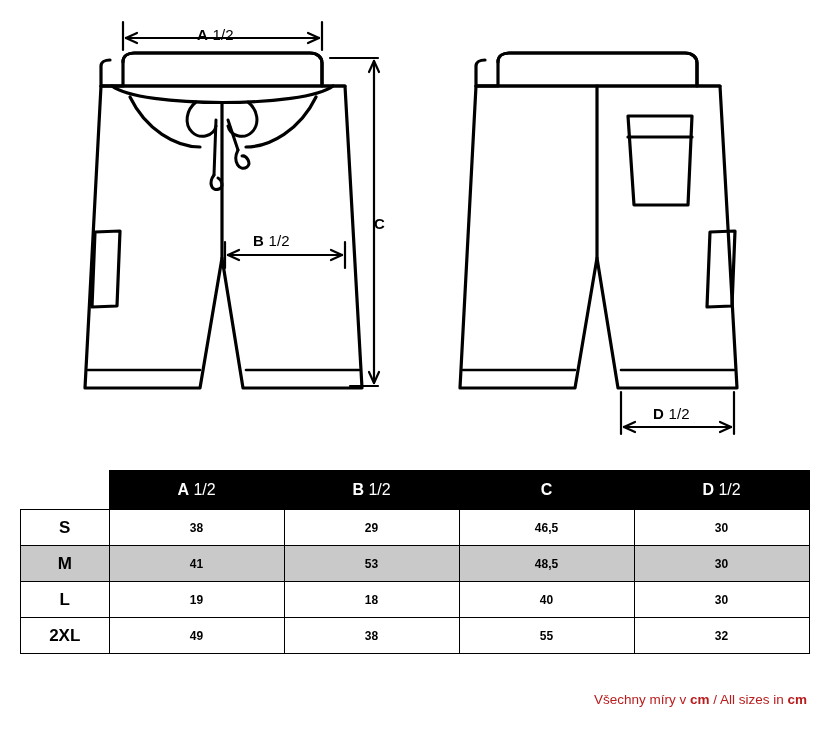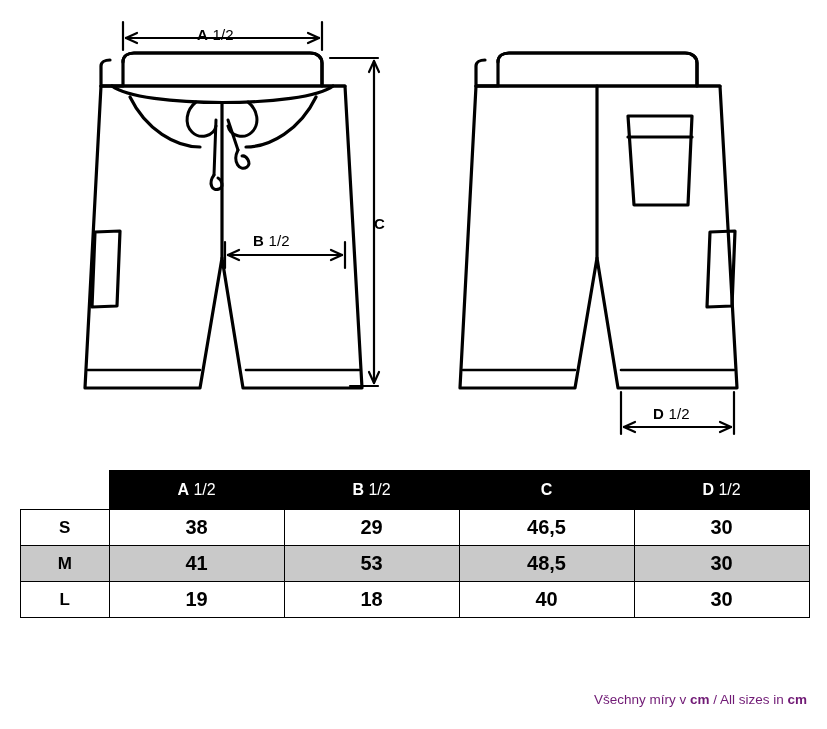--- a/index.html
+++ b/index.html
@@ -49,21 +49,21 @@
     left: 20px;
     top: 470px;
     width: 787px;
     border-collapse: collapse;
     table-layout: fixed;
   }
   .size-table td, .size-table th {
     border: 1px solid #000000;
     height: 35px;
     text-align: center;
-    font-size: 20px;
+    font-size: 12px;
     font-weight: bold;
     padding: 0;
   }
   .size-table thead th {
     background: #000000;
     color: #ffffff;
     height: 38px;
     font-size: 16px;
   }
   .size-table thead th.corner {
@@ -80,21 +80,21 @@
     font-size: 17px;
   }
   .col-size { width: 88px; }
   .col-val  { width: 174px; }
 
   .footnote {
     position: absolute;
     right: 20px;
     top: 692px;
     font-size: 13.5px;
-    color: #701a75;
+    color: #b91c1c;
     white-space: nowrap;
   }
   .footnote b { font-weight: bold; }
 </style>
 </head>
 <body>
 
 <div class="page">
 
   <div class="diagram">
@@ -250,20 +250,27 @@
         <td>48,5</td>
         <td>30</td>
       </tr>
       <tr>
         <td class="size-cell">L</td>
         <td>19</td>
         <td>18</td>
         <td>40</td>
         <td>30</td>
       </tr>
+      <tr>
+        <td class="size-cell">2XL</td>
+        <td>49</td>
+        <td>38</td>
+        <td>55</td>
+        <td>32</td>
+      </tr>
     </tbody>
   </table>
 
   <div class="footnote">
     <span>Všechny míry v </span><b>cm</b><span> / All sizes in </span><b>cm</b>
   </div>
 
 </div>
 
 </body></html>

